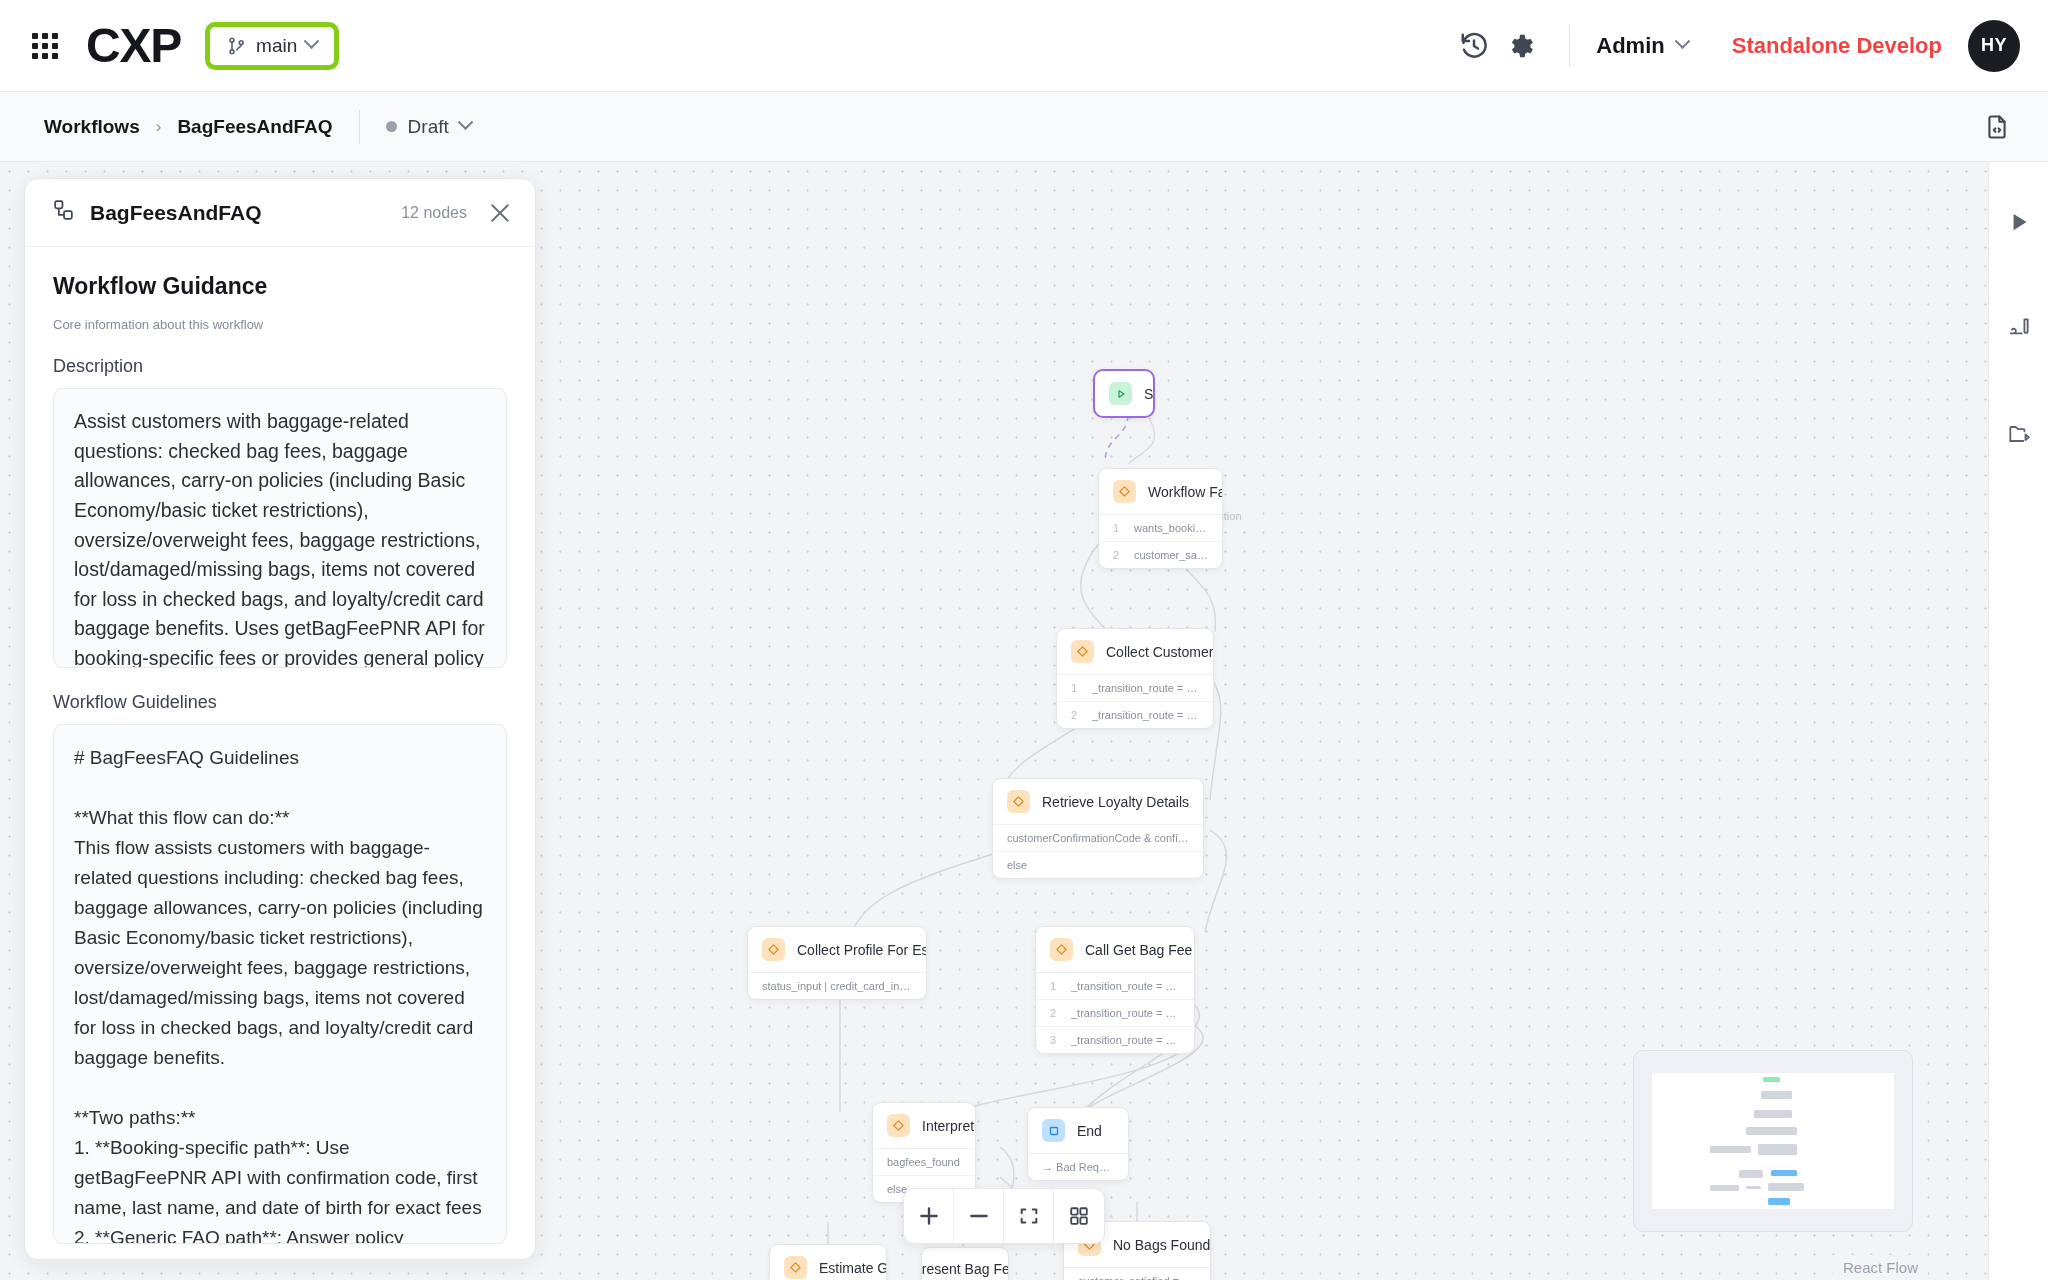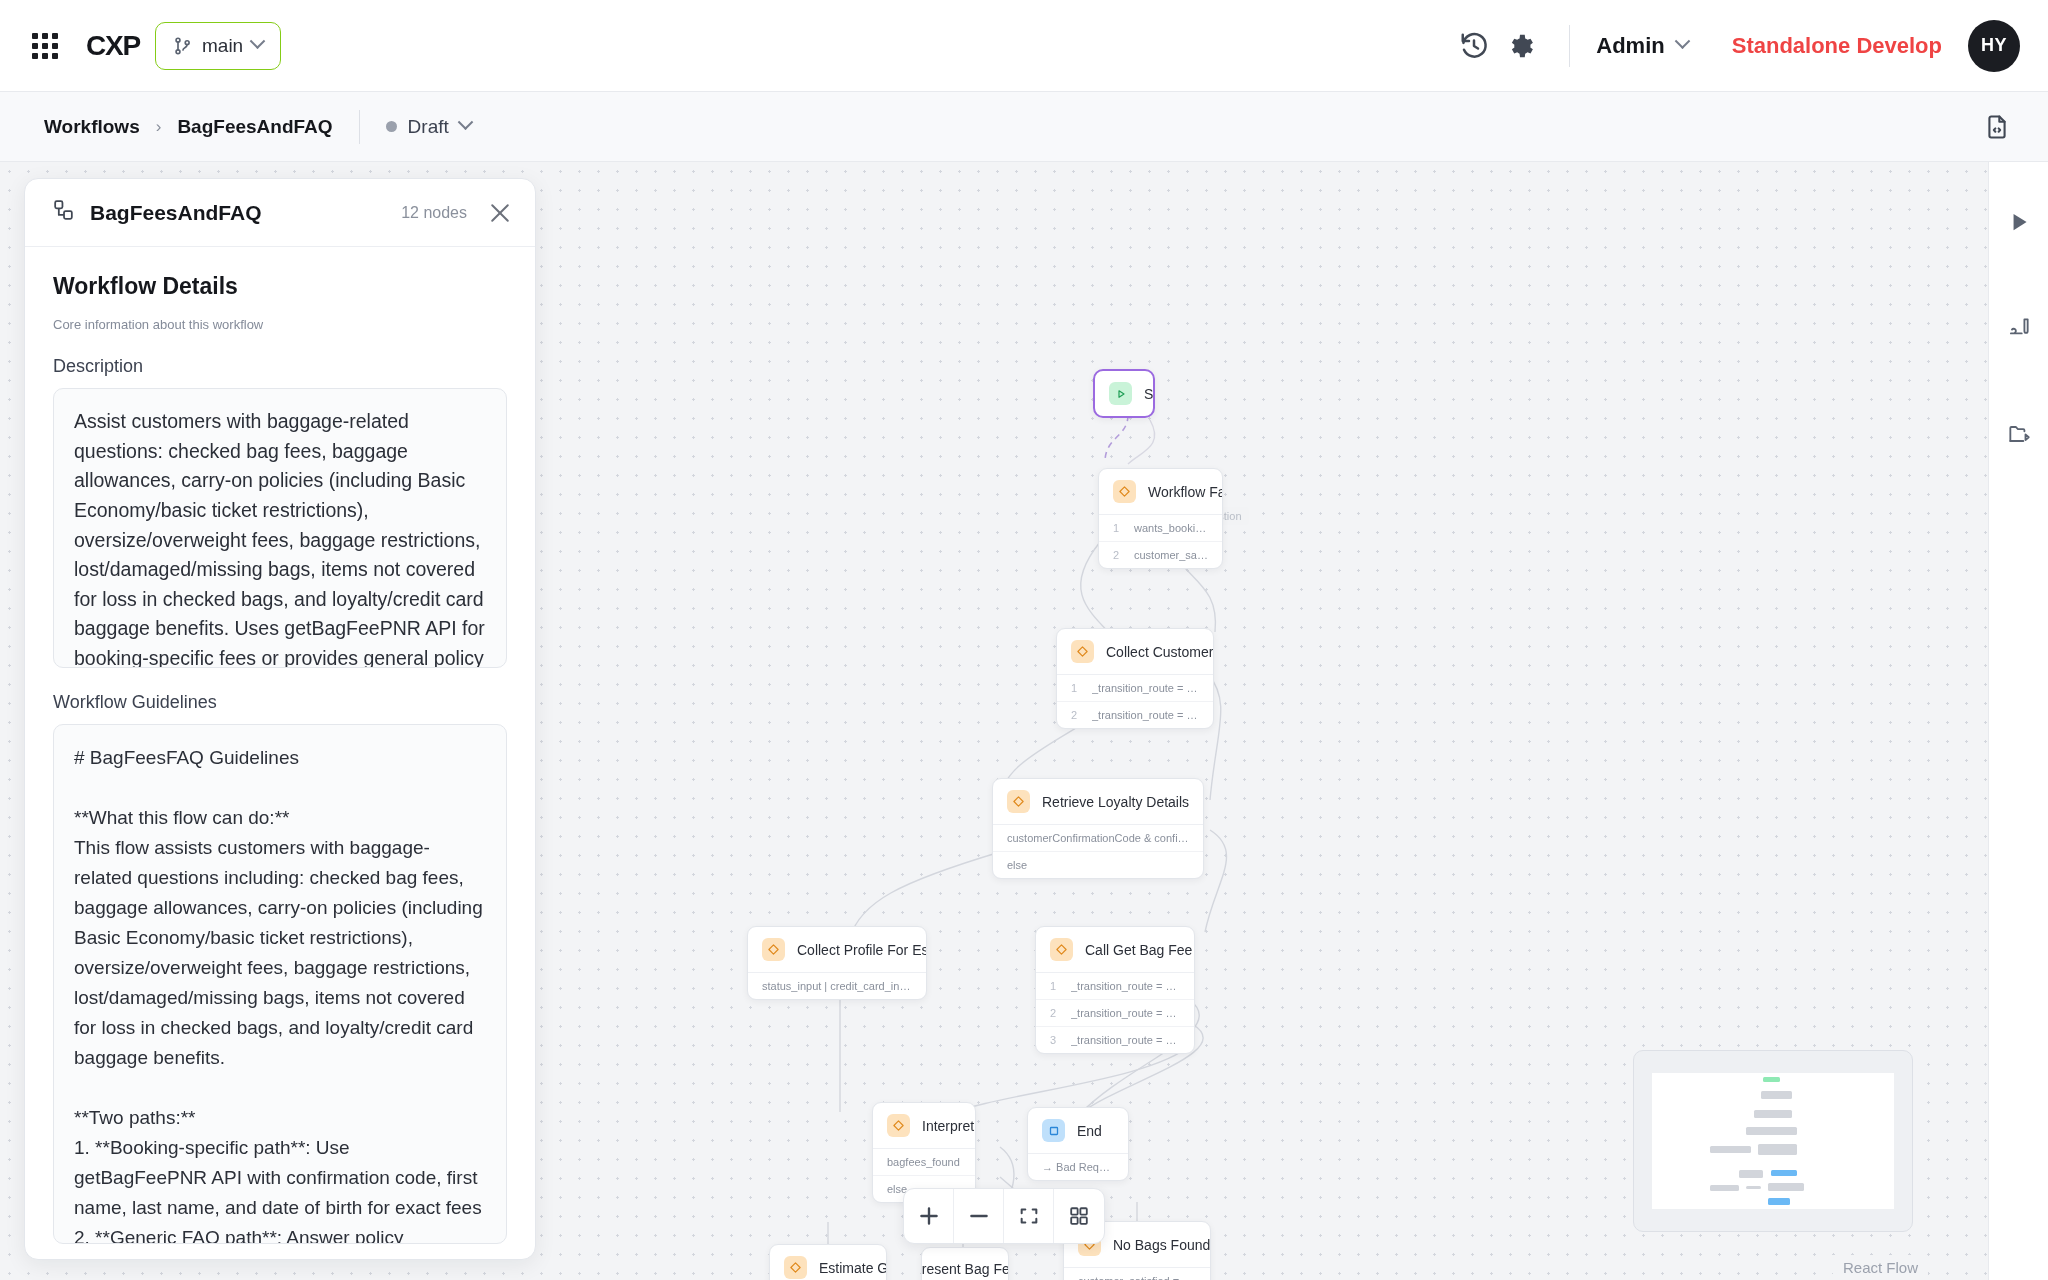--- a/index.html
+++ b/index.html
@@ -15,25 +15,25 @@
   .topbar {
     height: 92px; min-height: 92px;
     background: #ffffff;
     border-bottom: 1px solid #e8eaee;
     display: flex; align-items: center;
     padding: 0 28px 0 32px;
     position: relative; z-index: 30;
   }
   .grid-icon { display: grid; grid-template-columns: repeat(3, 6px); gap: 4px; margin-right: 28px; cursor: pointer; }
   .grid-icon i { width: 6px; height: 6px; background: #1b1d22; border-radius: 1px; display: block; }
-  .brand { font-size: 28px; font-weight: 800; letter-spacing: -1.2px; color: #15171c; margin-right: 15px; }
+  .brand { font-size: 48px; font-weight: 800; letter-spacing: -1.2px; color: #15171c; margin-right: 24px; }
   .branch-chip {
     display: flex; align-items: center; gap: 9px;
     height: 48px; padding: 0 17px;
-    border: 1px solid #84cc16; border-radius: 10px; background: #fff;
+    border: 5px solid #84cc16; border-radius: 10px; background: #fff;
     font-size: 19px; color: #2b2f38; cursor: pointer;
   }
   .branch-chip .lbl { font-weight: 500; }
   .chev { width: 11px; height: 11px; border-right: 2.2px solid #767d8b; border-bottom: 2.2px solid #767d8b; transform: rotate(45deg) translate(-3px,-3px); }
   .spacer { flex: 1; }
   .icon-btn { width: 46px; height: 46px; display: flex; align-items: center; justify-content: center; border-radius: 8px; cursor: pointer; }
   .vdiv { width: 1px; height: 42px; background: #dfe2e8; margin: 0 26px; }
   .admin-menu { display: flex; align-items: center; gap: 12px; font-size: 22px; font-weight: 700; color: #15171c; cursor: pointer; margin-right: 44px; }
   .workspace-name { font-size: 22px; font-weight: 700; color: #ef4444; margin-right: 26px; }
   .avatar {
@@ -517,21 +517,21 @@
             <rect x="4" y="3" width="7" height="7" rx="1.5"></rect>
             <rect x="12.5" y="12.5" width="7.5" height="7.5" rx="1.5"></rect>
             <path d="M7.5 10v6.2h5"></path>
           </svg>
         </span>
         <span class="panel-title">BagFeesAndFAQ</span>
         <span class="node-count">12 nodes</span>
         <span class="close-x"></span>
       </div>
       <div class="panel-body">
-        <div class="sec-title">Workflow Details</div>
+        <div class="sec-title">Workflow Guidance</div>
         <div class="sec-sub">Core information about this workflow</div>
         <div class="field-label">Description</div>
         <div class="textbox desc">Assist customers with baggage-related questions: checked bag fees, baggage allowances, carry-on policies (including Basic Economy/basic ticket restrictions), oversize/overweight fees, baggage restrictions, lost/damaged/missing bags, items not covered for loss in checked bags, and loyalty/credit card baggage benefits. Uses getBagFeePNR API for booking-specific fees or provides general policy information from knowledge base.</div>
         <div class="field-label">Workflow Guidelines</div>
         <div class="textbox guide"># BagFeesFAQ Guidelines
 
 **What this flow can do:**
 This flow assists customers with baggage-related questions including: checked bag fees, baggage allowances, carry-on policies (including Basic Economy/basic ticket restrictions), oversize/overweight fees, baggage restrictions, lost/damaged/missing bags, items not covered for loss in checked bags, and loyalty/credit card baggage benefits.
 
 **Two paths:**

